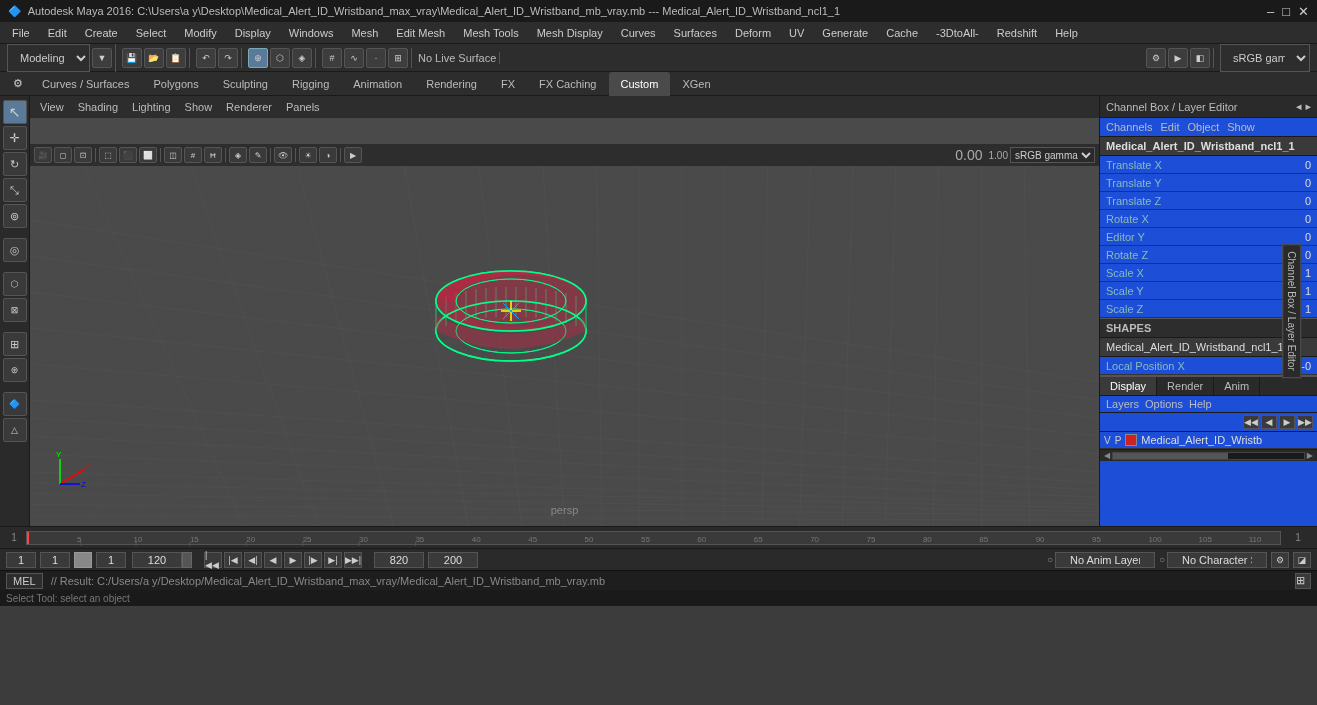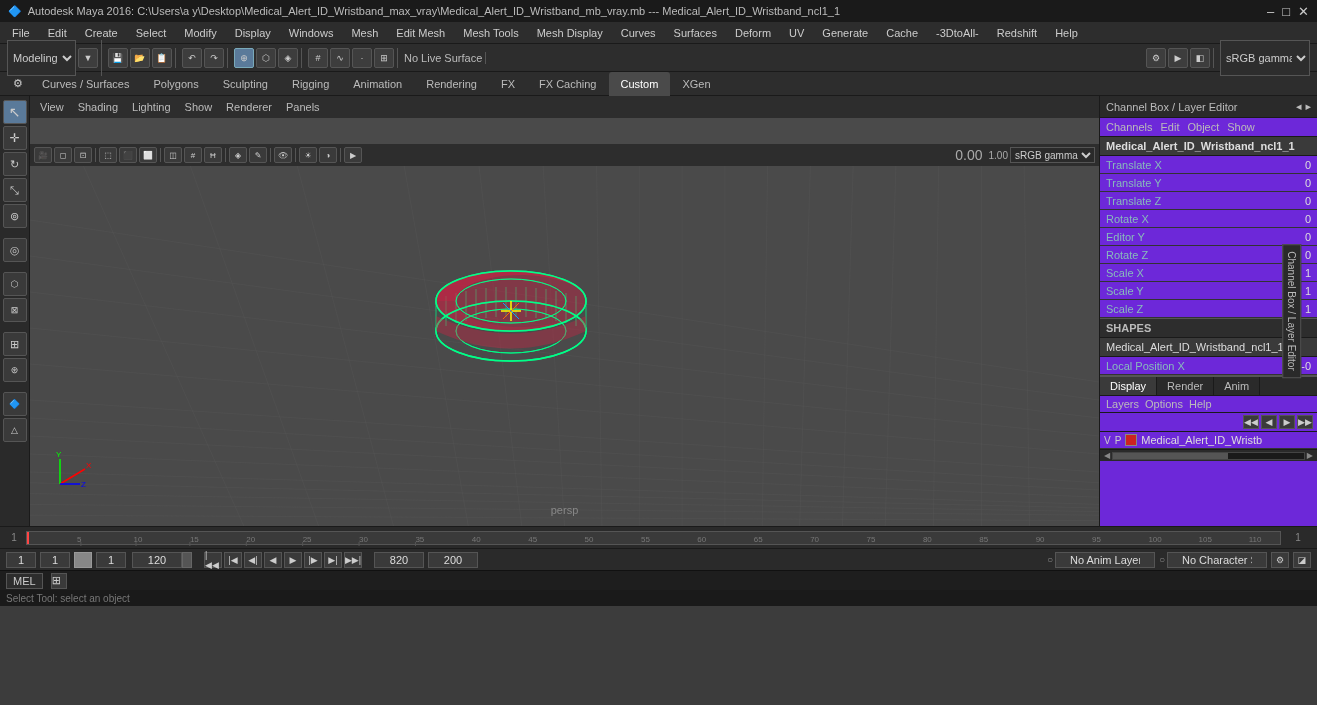--- a/index.html
+++ b/index.html
@@ -77,22 +77,22 @@
       justify-content: center;
       color: #ccc;
       font-size: 9px;
     }
     .toolbar-btn.active { background: #5a7a9a; border-color: #7aaaba; }
     .toolbar-dropdown {
       background: #2d2d2d;
       border: 1px solid #555;
       color: #ccc;
       font-size: 11px;
-      height: 36px;
-      padding: 0 1px;
+      height: 28px;
+      padding: 0 8px;
       cursor: pointer;
     }
 
     
     #tab-bar {
       background: #2d2d2d;
       height: 24px;
       display: flex;
       align-items: center;
       padding: 0 6px;
@@ -217,21 +217,21 @@
     }
     #axis-indicator {
       position: absolute;
       bottom: 30px;
       left: 20px;
     }
 
     
     #right-panel {
       width: 218px;
-      background: #6d28d9;
+      background: #1d4ed8;
       border-left: 1px solid #1a1a1a;
       display: flex;
       flex-direction: column;
     }
     #channel-box-header {
       background: #2a2a2a;
       padding: 4px 6px;
       font-size: 11px;
       color: #bbb;
       border-bottom: 1px solid #1a1a1a;
@@ -937,18 +937,19 @@
       <span style="font-size:10px;color:#888;">○</span>
       <input class="anim-input" type="text" value="No Character Set" style="">
     </div>
     <div class="play-btn">⚙</div>
     <div class="play-btn">◪</div>
   </div>
 </div>
 
 <div id="status-line">
   <div id="mel-label">MEL</div>
+  <div id="status-result">// Result: C:/Users/a y/Desktop/Medical_Alert_ID_Wristband_max_vray/Medical_Alert_ID_Wristband_mb_vray.mb</div>
   <div style="width:16px;height:16px;background:#3a3a3a;border:1px solid #555;cursor:pointer;">⊞</div>
 </div>
 
 <div id="help-line">
   <span id="help-text">Select Tool: select an object</span>
 </div>
 
 </body></html>

